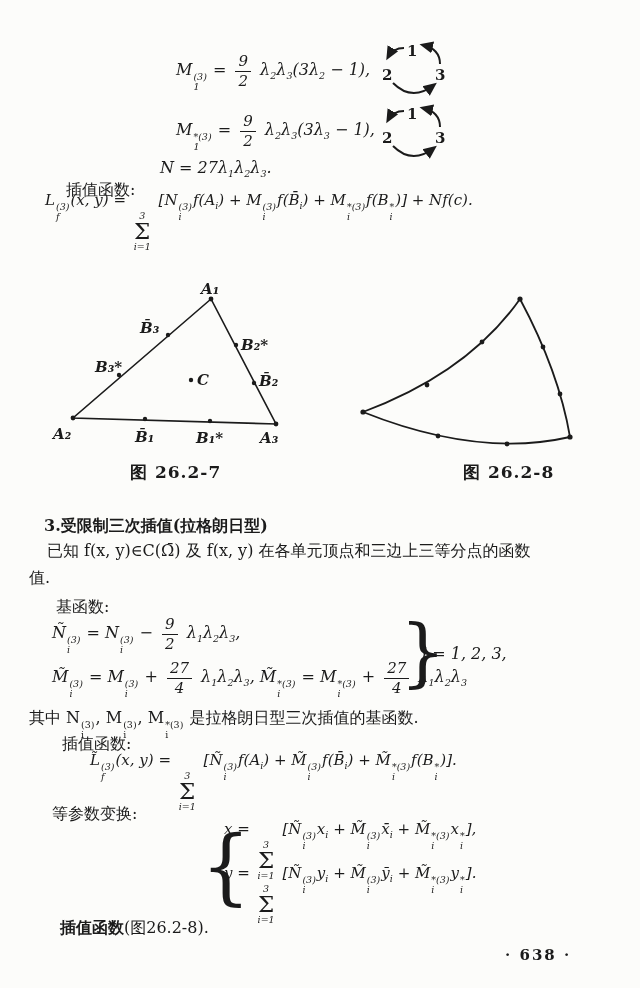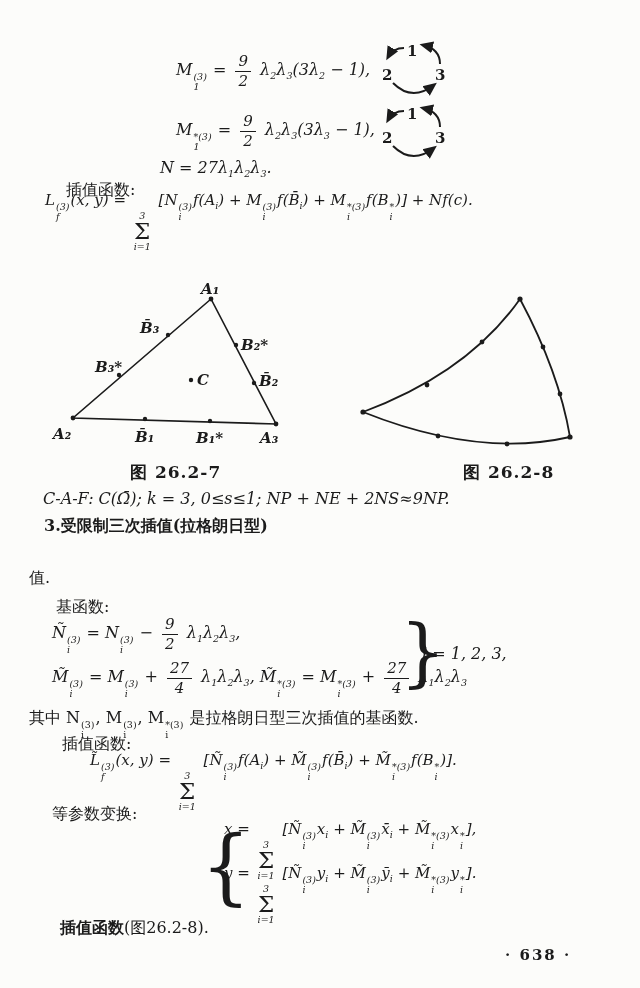--- a/index.html
+++ b/index.html
@@ -140,24 +140,24 @@
       <circle class="dot" cx="203" cy="77" r="2.4"></circle>
       <circle class="dot" cx="220" cy="124" r="2.4"></circle>
       <circle class="dot" cx="98" cy="166" r="2.4"></circle>
       <circle class="dot" cx="167" cy="174" r="2.4"></circle>
     </g>
   </svg>
 
   <div class="abs caption" style="left:130px;top:461px;">图  26.2-7</div>
   <div class="abs caption" style="left:463px;top:461px;">图  26.2-8</div>
 
-  <div class="abs math" style="left:43px;top:489px;">C-A-F:  C(Ω̄);  k = 3, 0≤s≤1;  NP + NE + 2NS≈9NP.</div>
 
   <div class="abs cn cn-bold" style="left:44px;top:516px;">3.受限制三次插值(拉格朗日型)</div>
 
+  <div class="abs cn" style="left:47px;top:541px;">已知 f(x, y)∈C(Ω̄) 及 f(x, y) 在各单元顶点和三边上三等分点的函数</div>
   <div class="abs cn" style="left:29px;top:568px;">值.</div>
 
   <div class="abs cn" style="left:56px;top:597px;">基函数:</div>
 
   <div class="abs math" style="left:52px;top:616px;">Ñ<span class="ss">
         <span>(3)</span>
         <span>i</span>
       </span> = N<span class="ss">
         <span>(3)</span>
         <span>i</span>

